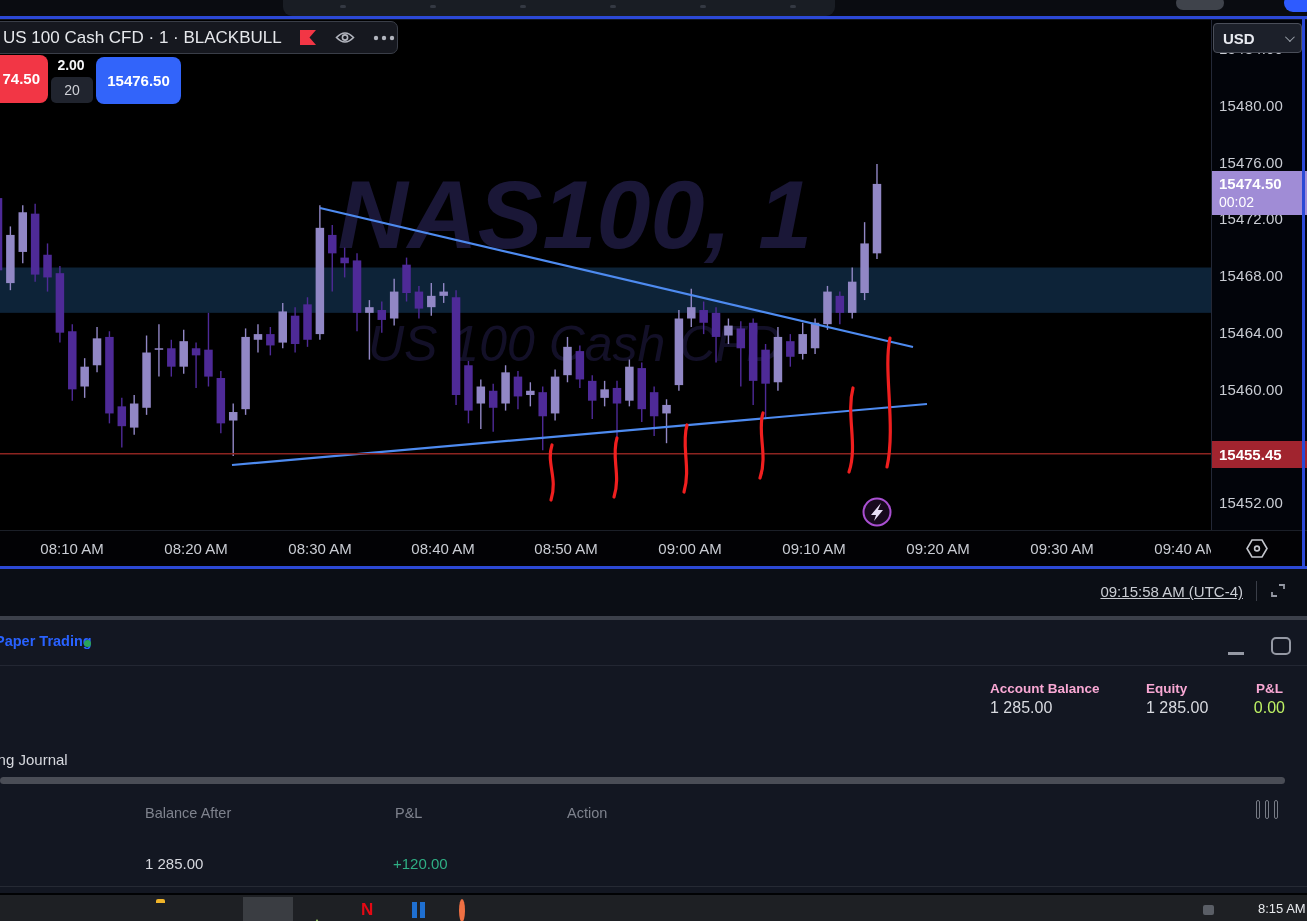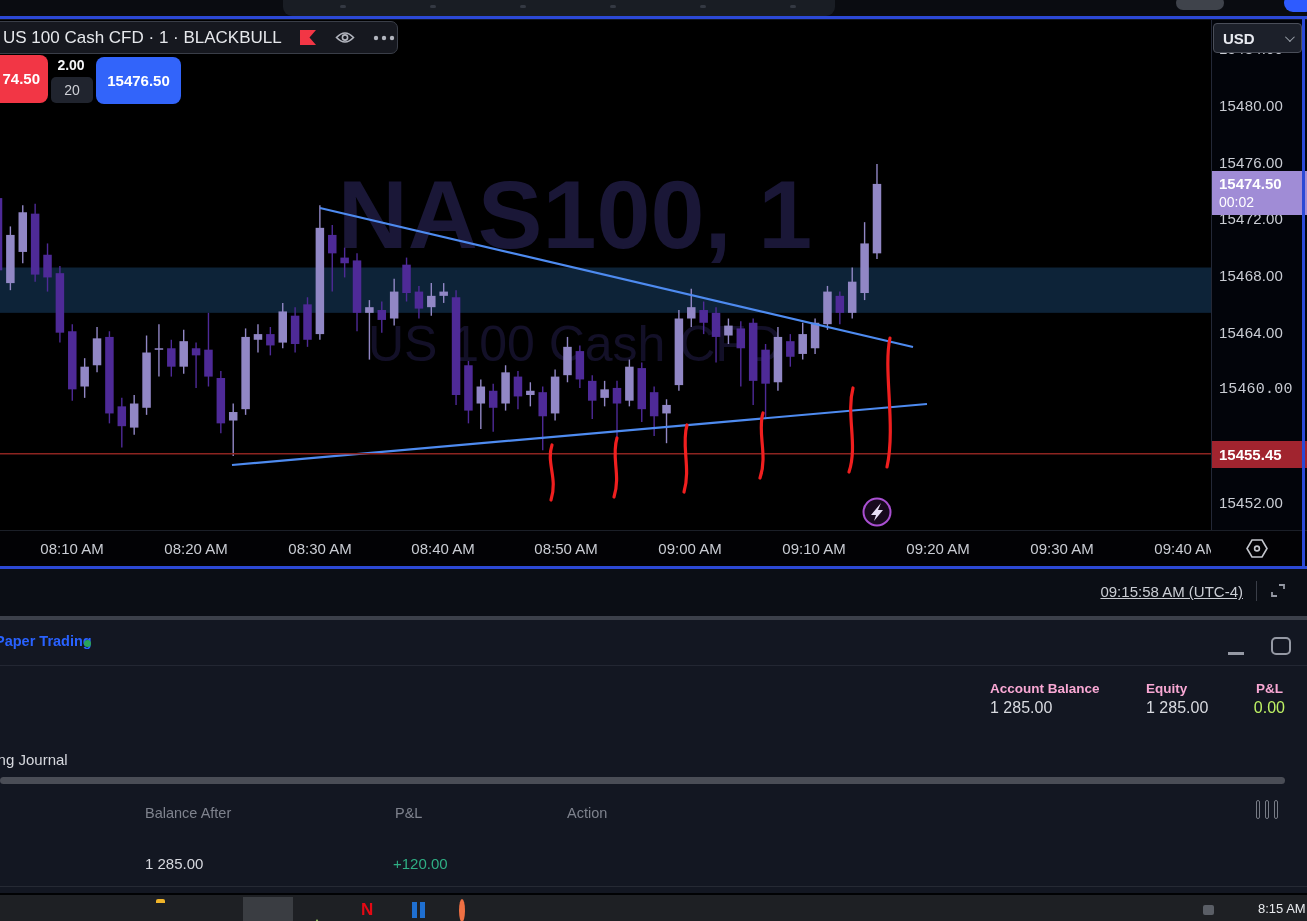--- a/index.html
+++ b/index.html
@@ -11,21 +11,21 @@
   .browser-strip { position:absolute; left:0; top:0; width:1307px; height:17px; background:#0a0c11; }
   .tab-shape { position:absolute; left:283px; top:-8px; width:552px; height:24px; background:#191d24; border-radius:9px; }
   .tab-dot { position:absolute; top:5px; width:6px; height:3px; background:#343943; border-radius:2px; }
   .mini-pill { position:absolute; left:1176px; top:-4px; width:48px; height:14px; background:#3f434b; border-radius:7px; }
   .corner-blob { position:absolute; left:1284px; top:-6px; width:30px; height:18px; background:#2e5bff; border-radius:9px; }
   .blue-top { position:absolute; left:0; top:16px; width:1307px; height:3px; background:#2c49d6; }
   .blue-bottom { position:absolute; left:0; top:566px; width:1307px; height:3px; background:#2c49d6; }
   .blue-right { position:absolute; left:1302px; top:19px; width:3px; height:550px; background:#2c49d6; }
 
   
-  .chart-area { position:absolute; left:0; top:20px; width:1211px; height:510px; background:#000; }
+  .chart-area { position:absolute; left:0; top:20px; width:1211px; height:510px; background:#000;font-style:italic; }
   .price-axis { position:absolute; left:1211px; top:20px; width:96px; height:510px; background:#02040a; border-left:1px solid #232837; }
   .ptick { position:absolute; left:7px; font-size:15px; color:#c9ccd3; letter-spacing:.2px; }
   .badge { position:absolute; left:0; width:96px; color:#fff; font-weight:bold; font-size:15px; padding:3px 0 3px 7px; }
   .badge.purple { top:151px; line-height:19px; }
   .badge.purple .cd { font-weight:normal; font-size:14px; }
   .badge.red { top:421px; padding-top:5px; padding-bottom:5px; }
 
   .usd-box { position:absolute; left:1213px; top:23px; width:89px; height:30px; background:#1c202a; border:1.5px solid #4a4e59; border-radius:4px; display:flex; align-items:center; padding:0 9px; color:#e8eaf0; font-size:15px; font-weight:bold; }
   .usd-box .chev { margin-left:auto; width:7px; height:7px; border-right:1.6px solid #9aa0aa; border-bottom:1.6px solid #9aa0aa; transform:rotate(45deg) translateY(-2px); }
 
@@ -271,21 +271,21 @@
   </div>
 
   <div class="price-axis">
     <div id="priceTicks">
         <div class="ptick" style="top: 20px;">15484.00</div>
         <div class="ptick" style="top: 77px;">15480.00</div>
         <div class="ptick" style="top: 134px;">15476.00</div>
         <div class="ptick" style="top: 190px;">15472.00</div>
         <div class="ptick" style="top: 247px;">15468.00</div>
         <div class="ptick" style="top: 304px;">15464.00</div>
-        <div class="ptick" style="top: 361px; font-family: Liberation Mono, monospace;">15460.00</div>
+        <div class="ptick" style="top: 361px;">15460.00</div>
         <div class="ptick" style="top: 417px;">15456.00</div>
         <div class="ptick" style="top: 474px;">15452.00</div>
       </div>
     <div class="badge purple" style="background: rgb(160, 140, 214);">
       <div>15474.50</div>
       <div class="cd">00:02</div>
     </div>
     <div class="badge red" style="background: rgb(161, 36, 47);">15455.45</div>
   </div>
 

